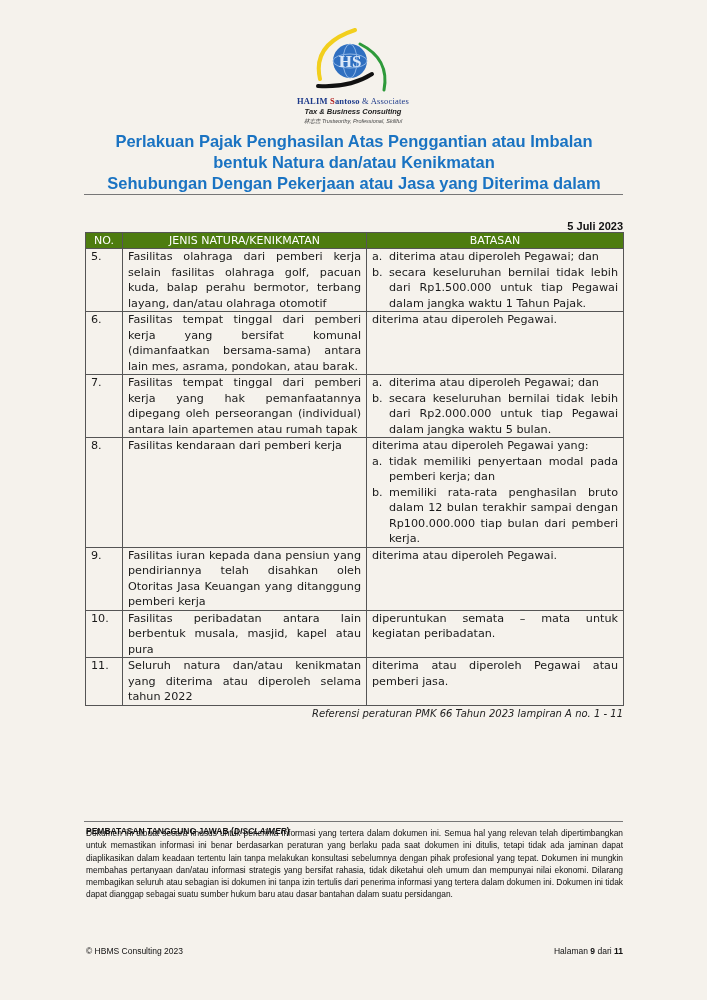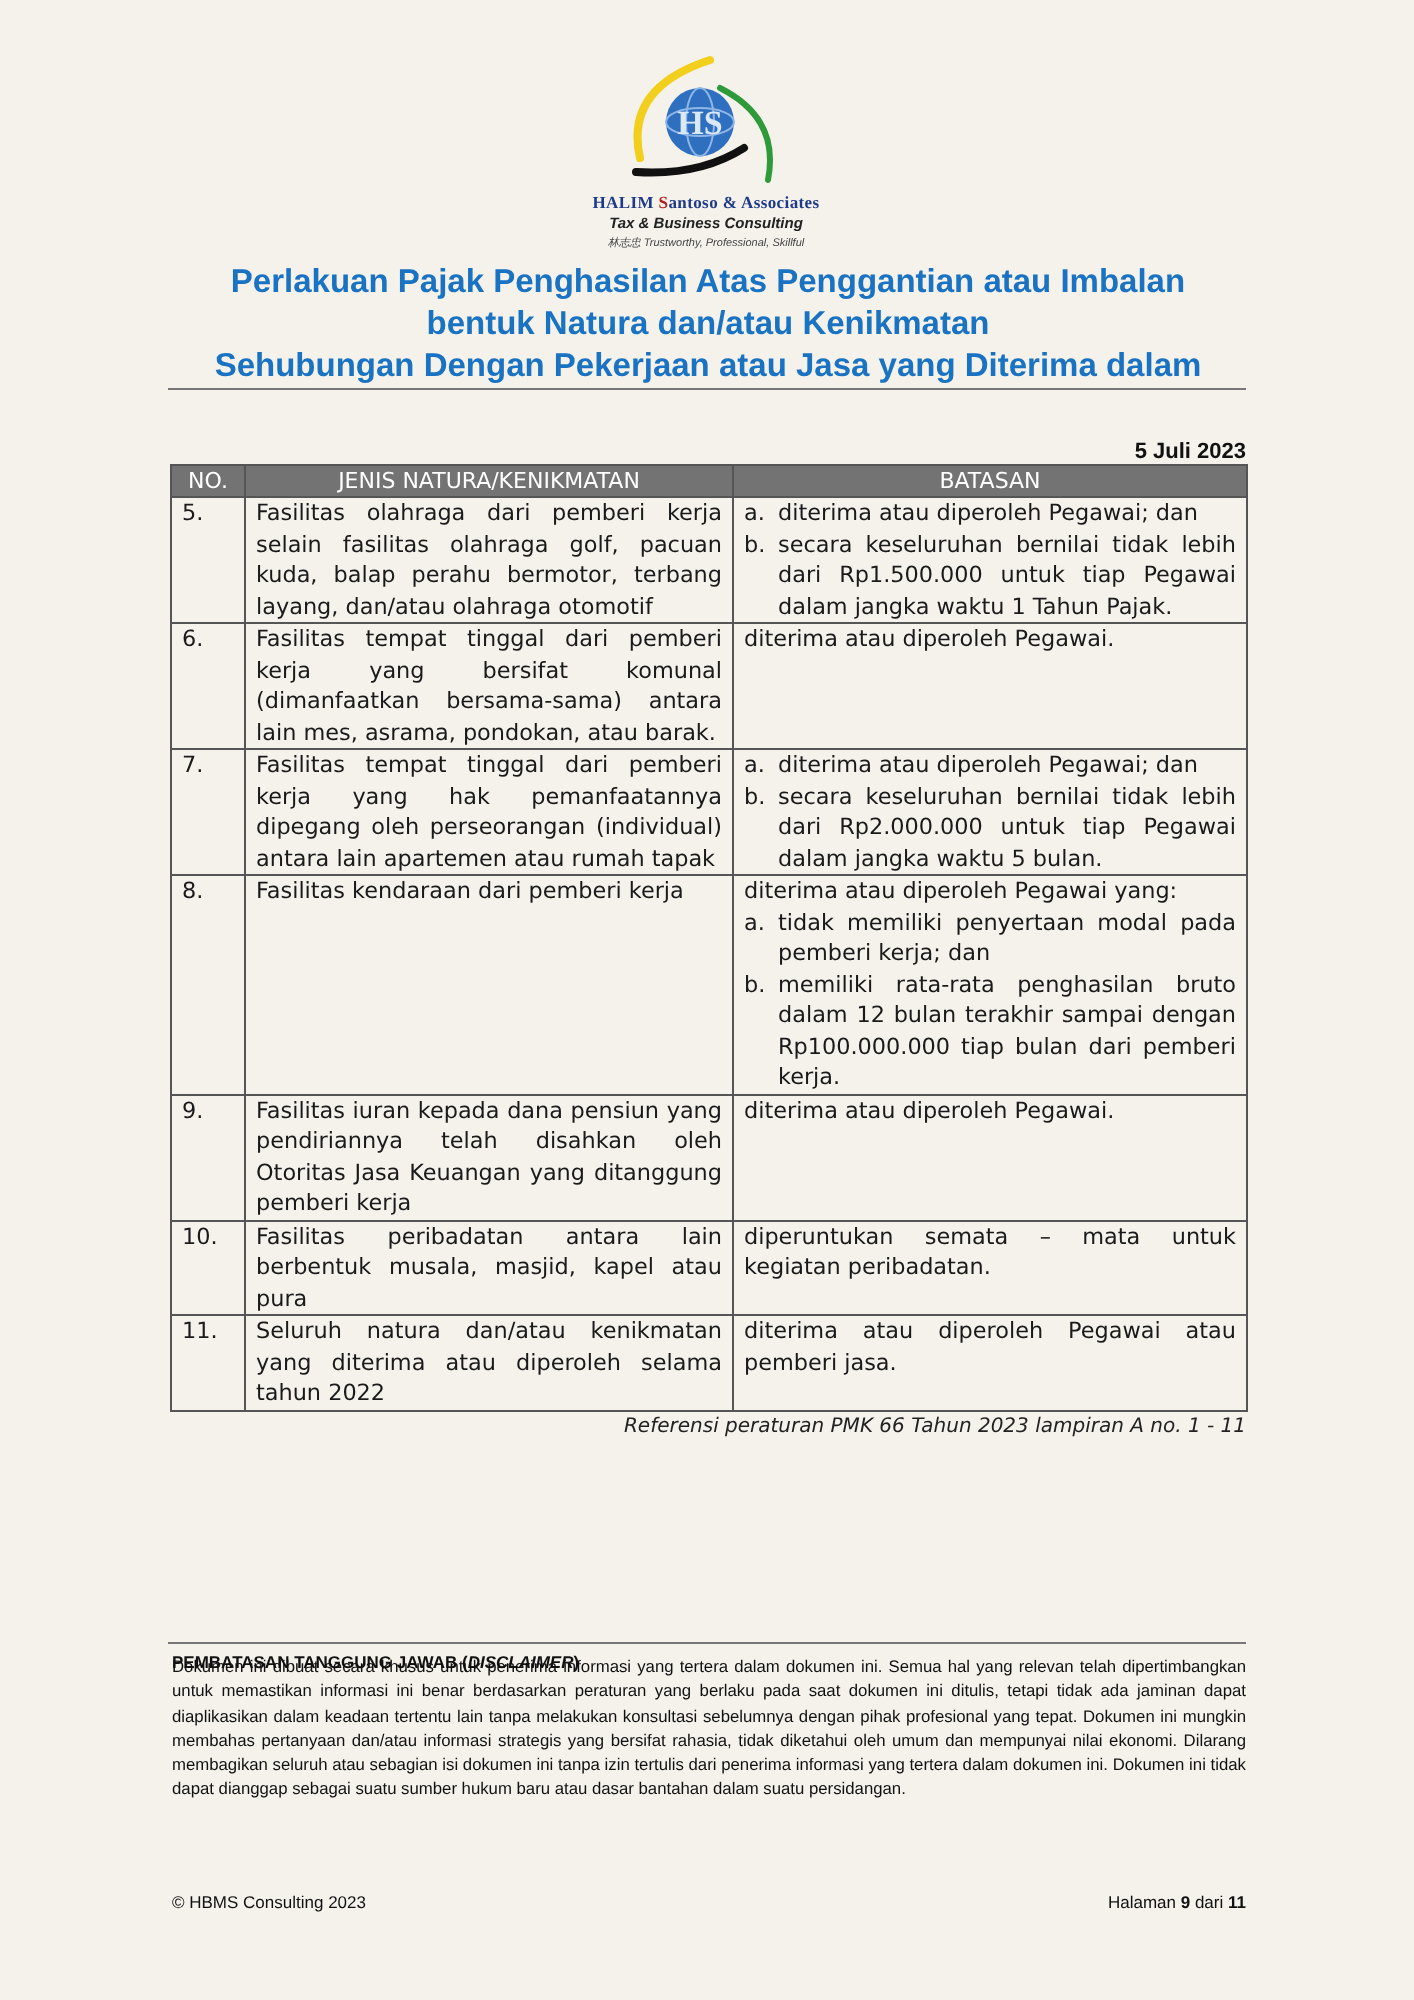--- a/index.html
+++ b/index.html
@@ -14,42 +14,42 @@
     .logo {
       position: absolute; left: 258px; top: 24px; width: 190px; height: 100px;
     }
     .logo svg { position: absolute; left: 52px; top: 0; }
     .logo .company {
       position: absolute; top: 72px; left: 0; width: 190px; text-align: center;
       font-family: "Liberation Serif", serif; font-size: 8.5px; color: #1d3a8a; font-weight: bold;
       letter-spacing: 0.2px;
     }
     .logo .company .s { color: #b21f1f; }
-    .logo .company .assoc { font-weight: bold; color: #1d3a8a; }
+    .logo .company .assoc { font-weight: normal; color: #1d3a8a; }
     .logo .sub {
       position: absolute; top: 83px; left: 0; width: 190px; text-align: center;
       font-size: 7.5px; font-style: italic; font-weight: bold; color: #222;
     }
     .logo .tag {
       position: absolute; top: 94px; left: 0; width: 190px; text-align: center;
       font-size: 5.5px; font-style: italic; color: #444;
     }
     .title {
       position: absolute; left: 84px; top: 131px; width: 540px;
       text-align: center; color: #1a73c2; font-weight: bold; font-size: 16.5px; line-height: 21px;
     }
     .rule-top { position: absolute; left: 84px; top: 194px; width: 539px; height: 0; border-top: 1.5px solid #777; }
     .date { position: absolute; right: 84px; top: 220px; font-weight: bold; font-size: 11px; }
     table.main {
       position: absolute; left: 85px; top: 232px; width: 539px;
       border-collapse: collapse;
       font-family: "DejaVu Sans", sans-serif; font-size: 11.2px; line-height: 15.5px; color: #1a1a1a;
     }
     table.main th {
-      background: #737373; color: #fff; font-weight: normal; font-size: 11px;
+      background: #4d7c0f; color: #fff; font-weight: normal; font-size: 11px;
       padding: 1px 4px 0 4px; border: 1px solid #555; line-height: 14px;
     }
     table.main td { border: 1px solid #555; vertical-align: top; padding: 0 5px; }
     td.no { width: 26px; padding-left: 6px; }
     td.jenis { width: 233px; text-align: justify; text-align-last: left; }
     td.batas { text-align: justify; text-align-last: left; }
     .li { display: flex; }
     .li .m { width: 17px; flex: none; }
     .li .t { flex: 1; text-align: justify; text-align-last: left; }
     .ref {

